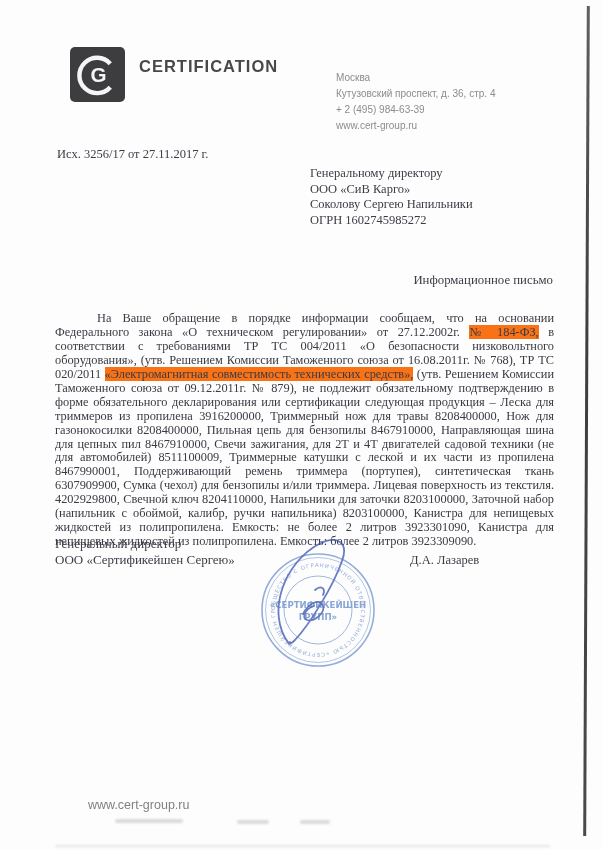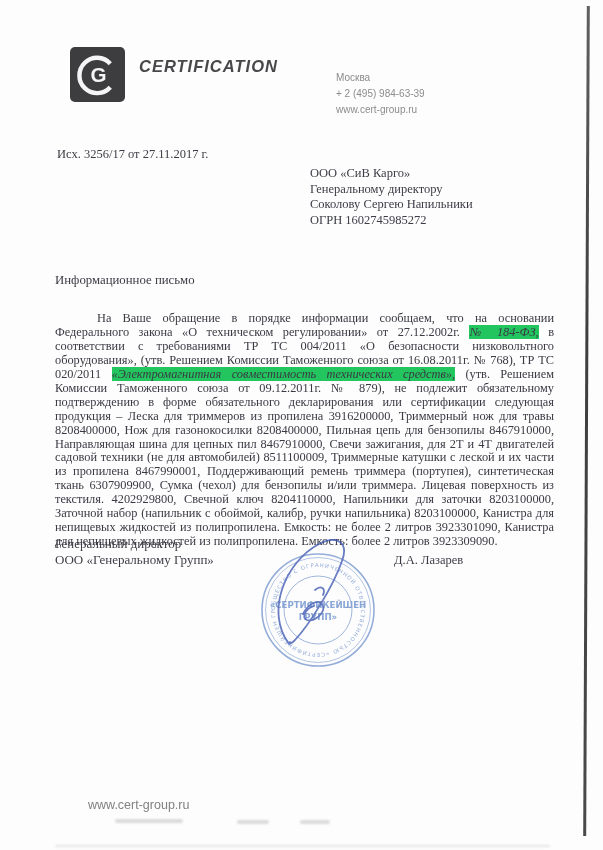--- a/index.html
+++ b/index.html
@@ -19,53 +19,53 @@
   .logo-box{
     position:absolute;left:70px;top:47px;
     width:55px;height:55px;border-radius:5px;
     background:#3d3d40;
     display:flex;align-items:center;justify-content:center;
   }
   .wordmark{
     position:absolute;left:139px;top:57px;
     font-family:"Liberation Sans", sans-serif;
     font-weight:bold;color:#48484b;
-    font-size:16.5px;line-height:18px;letter-spacing:1px;font-style:italic;
+    font-size:16.5px;line-height:18px;letter-spacing:1px;
   }
   .contact{
     position:absolute;left:336px;top:50px;
     font-family:Liberation Sans, sans-serif;
     font-size:10px;line-height:16px;color:#8c8c8c;margin-top:20px;
   }
   
   .ref{
     position:absolute;left:57px;top:147px;
     font-size:12.5px;color:#3c3c46;
   }
   .recipient{
     position:absolute;left:310px;top:166px;
     font-size:12.5px;line-height:15.6px;color:#3c3c46;
   }
   .title{
     position:absolute;left:55px;top:273px;width:498px;
-    text-align:left;font-size:12.8px;color:#3c3c46;
+    text-align:right;font-size:12.8px;color:#3c3c46;
   }
   .body-text{
     position:absolute;left:55px;top:300px;width:499px;
     font-size:12.35px;line-height:13.9px;color:#3a3a44;
     text-align:justify;text-indent:42px;
   }
-  .body-text .hl{background:#22c55e;font-style:italic;}
+  .body-text .hl{background:#f97316;}
   
   .sign-pos{
     position:absolute;left:55px;top:536px;
     font-size:13px;line-height:15.6px;color:#3c3c46;
   }
   .sign-name{
-    position:absolute;left:394px;top:553px;
+    position:absolute;left:410px;top:553px;
     font-size:12.5px;color:#3c3c46;
   }
   .stamp-wrap{
     position:absolute;left:245px;top:528px;
     width:150px;height:150px;opacity:.82;
   }
   
   .footer-url{
     position:absolute;left:88px;top:798px;
     font-family:"Liberation Sans", sans-serif;
@@ -92,39 +92,40 @@
     <svg width="55" height="55" viewBox="0 0 56 56">
       <path d="M 41 17 A 18 18 0 1 0 41 41" fill="none" stroke="#f5f5f5" stroke-width="4.5" stroke-linecap="butt"></path>
       <text x="29" y="36" font-family="Liberation Sans, sans-serif" font-size="21" font-weight="bold" fill="#f5f5f5" text-anchor="middle">G</text>
     </svg>
   </div>
   <div class="wordmark">
     <div>CERTIFICATION</div>
   </div>
   <div class="contact">
     <div>Москва</div>
+    <div>Кутузовский проспект, д. 36, стр. 4</div>
     <div>+ 2 (495) 984-63-39</div>
     <div>www.cert-group.ru</div>
   </div>
 
   <div class="ref">Исх. 3256/17 от 27.11.2017 г.</div>
 
   <div class="recipient">
+    <div>Генеральному директору</div>
     <div>ООО «СиВ Карго»</div>
-    <div>Генеральному директору</div>
     <div>Соколову Сергею Напильники</div>
     <div>ОГРН 1602745985272</div>
   </div>
 
   <div class="title">Информационное письмо</div>
   <p class="body-text"><span>На Ваше обращение в порядке информации сообщаем, что на основании Федерального закона «О техническом регулировании» от 27.12.2002г. </span><span class="hl">№ 184-ФЗ,</span><span> в соответствии с требованиями ТР ТС 004/2011 «О безопасности низковольтного оборудования», (утв. Решением Комиссии Таможенного союза от 16.08.2011г. № 768), ТР ТС 020/2011 </span><span class="hl">«Электромагнитная совместимость технических средств»,</span><span> (утв. Решением Комиссии Таможенного союза от 09.12.2011г. № 879), не подлежит обязательному подтверждению в форме обязательного декларирования или сертификации следующая продукция – Леска для триммеров из пропилена 3916200000, Триммерный нож для травы 8208400000, Нож для газонокосилки 8208400000, Пильная цепь для бензопилы 8467910000, Направляющая шина для цепных пил 8467910000, Свечи зажигания, для 2Т и 4Т двигателей садовой техники (не для автомобилей) 8511100009, Триммерные катушки с леской и их части из пропилена 8467990001, Поддерживающий ремень триммера (портупея), синтетическая ткань 6307909900, Сумка (чехол) для бензопилы и/или триммера. Лицевая поверхность из текстиля. 4202929800, Свечной ключ 8204110000, Напильники для заточки 8203100000, Заточной набор (напильник с обоймой, калибр, ручки напильника) 8203100000, Канистра для непищевых жидкостей из полипропилена. Емкость: не более 2 литров 3923301090, Канистра для непищевых жидкостей из полипропилена. Емкость: более 2 литров 3923309090.</span></p>
 
   <div class="sign-pos">
     <div>Генеральный директор</div>
-    <div>ООО «Генеральному Групп»</div>
+    <div>ООО «Сертификейшен Сергею»</div>
   </div>
   <div class="sign-name">Д.А. Лазарев</div>
 
   <div class="stamp-wrap">
     <svg width="150" height="150" viewBox="0 0 150 150">
       <g>
         <circle cx="73" cy="82" r="56" fill="none" stroke="#7e9cd1" stroke-width="1.6"></circle>
         <circle cx="73" cy="82" r="52.5" fill="none" stroke="#8aa6d6" stroke-width=".8"></circle>
         <circle cx="73" cy="82" r="34" fill="none" stroke="#8aa6d6" stroke-width="1"></circle>
       </g>

